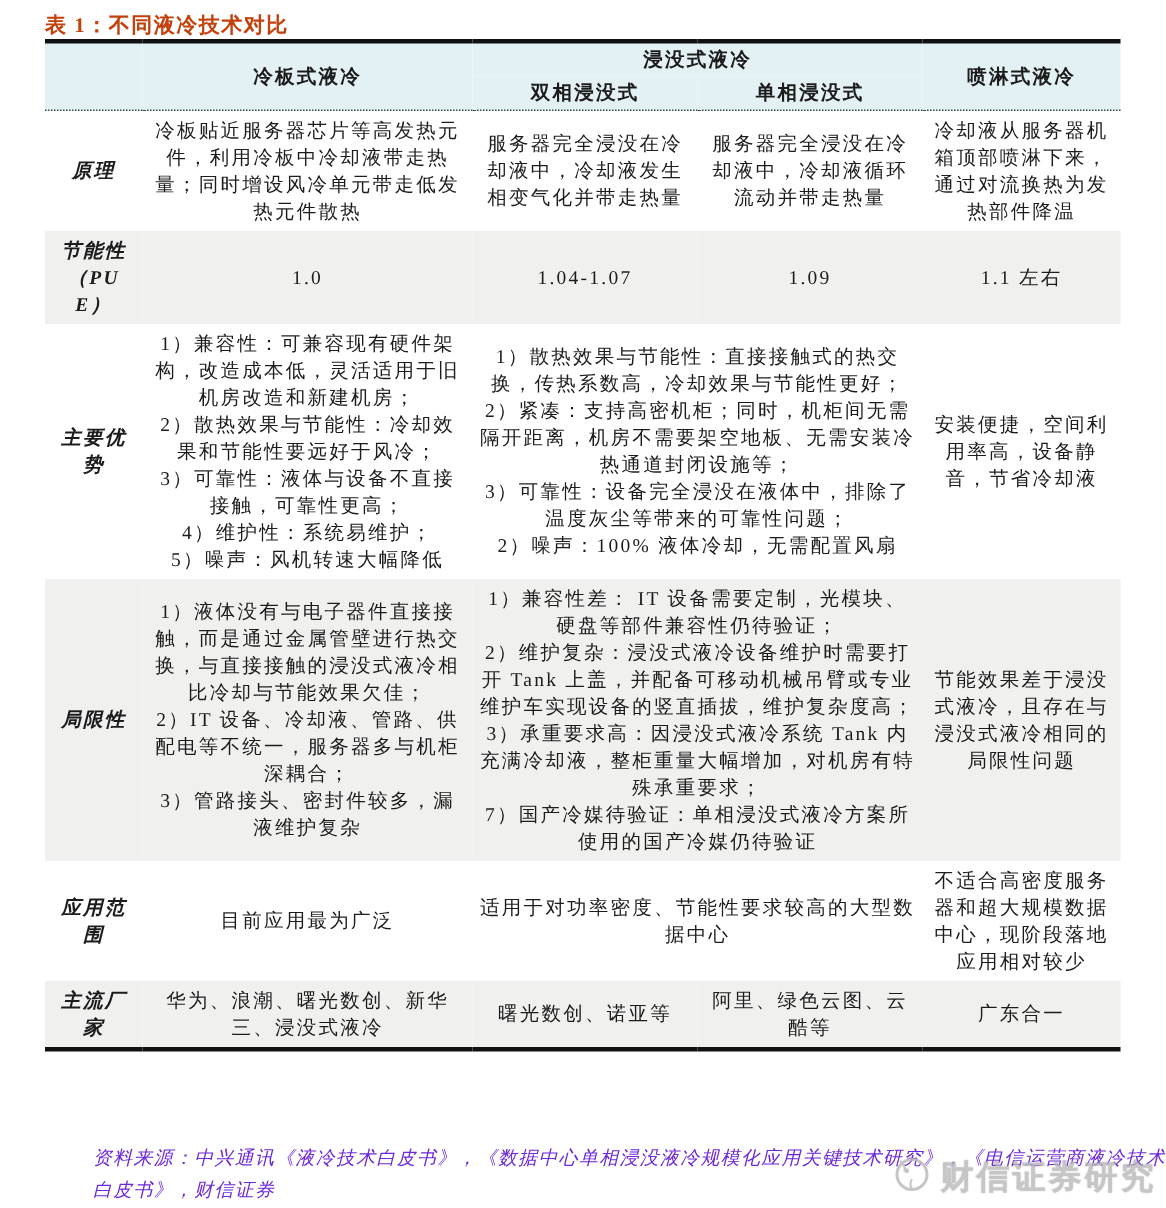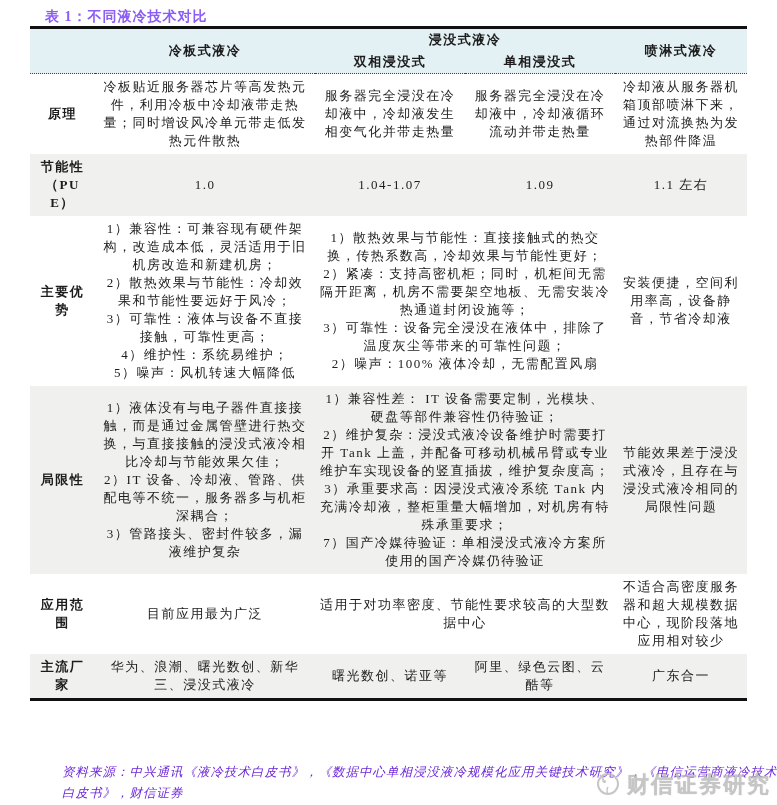--- a/index.html
+++ b/index.html
@@ -11,37 +11,37 @@
   *{box-sizing:border-box;}
   html,body{margin:0;padding:0;background:#ffffff;}
   body{
     width:777px;height:805px;
     font-family:"Liberation Serif","DejaVu Serif",serif;
     color:var(--text-color);
   }
   .page{position:relative;width:777px;height:805px;overflow:hidden;background:#ffffff;}
   .doc-title{
     position:absolute;left:30px;top:8px;
-    font-size:14px;font-weight:bold;letter-spacing:1px;color:#8b5cf6;margin-left:15px;
+    font-size:14px;font-weight:bold;letter-spacing:1px;color:#c2410c;
   }
   table.cmp{
     position:absolute;left:30px;top:26px;width:717px;
     border-collapse:collapse;table-layout:fixed;
     border-top:3px solid var(--border-color);
     border-bottom:3px solid var(--border-color);
     font-size:13px;
   }
   .cmp th,.cmp td{
     padding:4px 5px;text-align:center;vertical-align:middle;
     letter-spacing:1.5px;line-height:18px;word-break:break-all;
   }
   .cmp thead th{background:var(--header-bg);font-weight:bold;padding:2px 4px;}
   .cmp tbody tr:first-child td{border-top:1.5px dotted #444;}
   .cmp tr.stripe td{background:var(--stripe-bg);text-align:center;}
-  .row-label{font-weight:bold;letter-spacing:2px;}
+  .row-label{font-weight:bold;letter-spacing:2px;font-style:italic;}
   .cell-list .li{display:block;}
   .footer-source{
     position:absolute;left:30px;top:762px;width:717px;
     font-size:12.5px;font-style:italic;line-height:21px;letter-spacing:1px;color:#6d28d9;margin-left:32px;
   }
   .watermark{
     position:absolute;right:6px;bottom:4px;
     display:flex;align-items:center;gap:5px;
     opacity:.8;pointer-events:none;
   }

